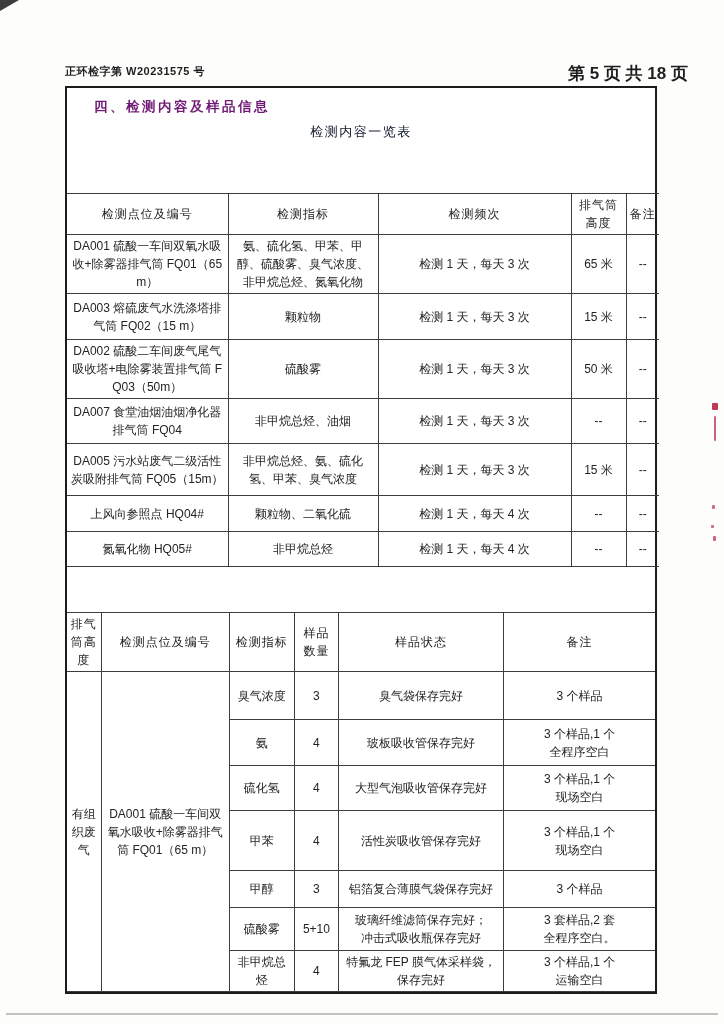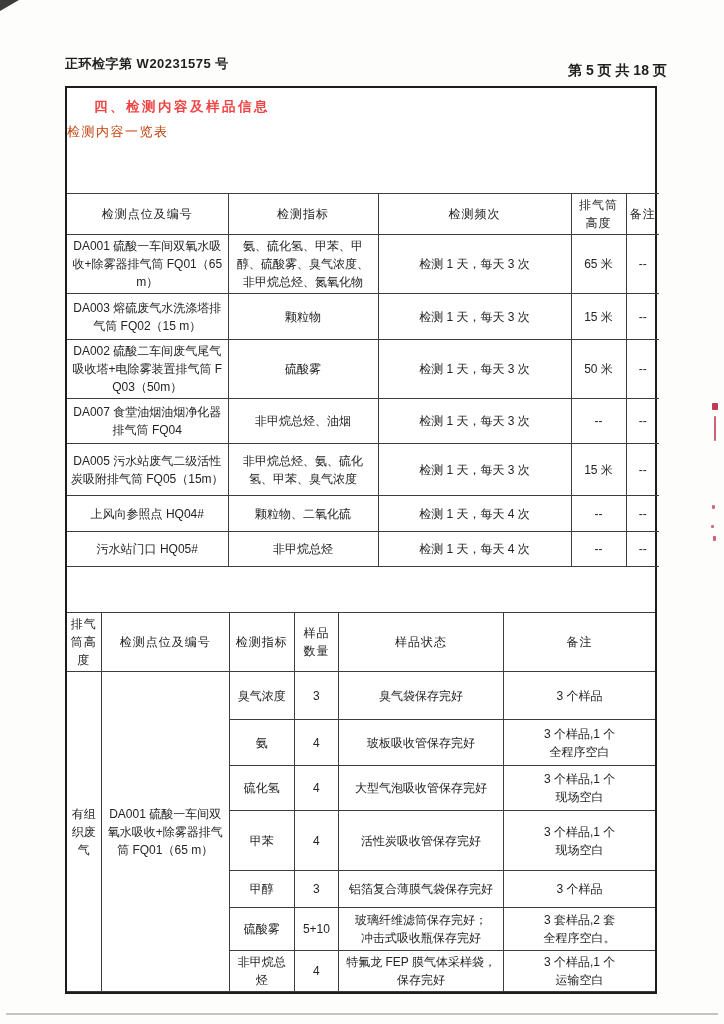--- a/index.html
+++ b/index.html
@@ -3,38 +3,38 @@
 <meta charset="utf-8">
 <style>
   html,body { margin:0; padding:0; }
   body {
     width:724px; height:1024px; position:relative;
     background:#fdfdfc; overflow:hidden;
     font-family:"Liberation Sans","DejaVu Sans",sans-serif;
     color:#222222;
   }
   .doc-number {
-    position:absolute; left:65px; top:55px;
-    font-size:13px; font-weight:bold; letter-spacing:0.5px; color:#1e1e1e;
+    position:absolute; left:65px; top:64px;
+    font-size:11px; font-weight:bold; letter-spacing:0.5px; color:#1e1e1e;
   }
   .page-indicator {
     position:absolute; left:568px; top:62px;
-    font-size:14px; font-weight:600; color:#1e1e1e;
+    font-size:17px; font-weight:600; color:#1e1e1e;
   }
   .frame {
     position:absolute; left:65px; top:86px; width:592px;
     box-sizing:border-box; border:2.5px solid #1c1c1c; background:#ffffff;
   }
   .section-title {
     font-size:13.5px; font-weight:bold; letter-spacing:2.5px;
-    padding:10px 0 2px 27px; color:#ef4444;
+    padding:10px 0 2px 27px; color:#701a75;
   }
   .tbl-title {
-    font-size:13px; letter-spacing:1.5px;
-    padding:5px 0 7px 0; color:#c2410c;
+    text-align:center; font-size:13px; letter-spacing:1.5px;
+    padding:5px 0 7px 0; color:#0f172a;
   }
   .tbl-title.mid { padding:7px 0; }
   table.grid { border-collapse:collapse; width:100%; table-layout:fixed;margin-top:45px; }
   .grid td, .grid th {
     border:1px solid #3d3d3d;
     font-size:12px; font-weight:normal;
     text-align:center; vertical-align:middle;
     padding:2px 3px; line-height:1.5;
     white-space:pre-line; word-break:break-all;
     color:#242424;
@@ -124,21 +124,21 @@
       <td>--</td>
     </tr>
     <tr style="height:36px">
       <td>上风向参照点 HQ04#</td>
       <td>颗粒物、二氧化硫</td>
       <td>检测 1 天，每天 4 次</td>
       <td>--</td>
       <td>--</td>
     </tr>
     <tr style="height:35px">
-      <td>污水站门口 HQ05#</td>
+      <td>氮氧化物 HQ05#</td>
       <td>非甲烷总烃</td>
       <td>检测 1 天，每天 4 次</td>
       <td>--</td>
       <td>--</td>
     </tr>
   </tbody>
     </table>
 
 
   <table class="grid">

